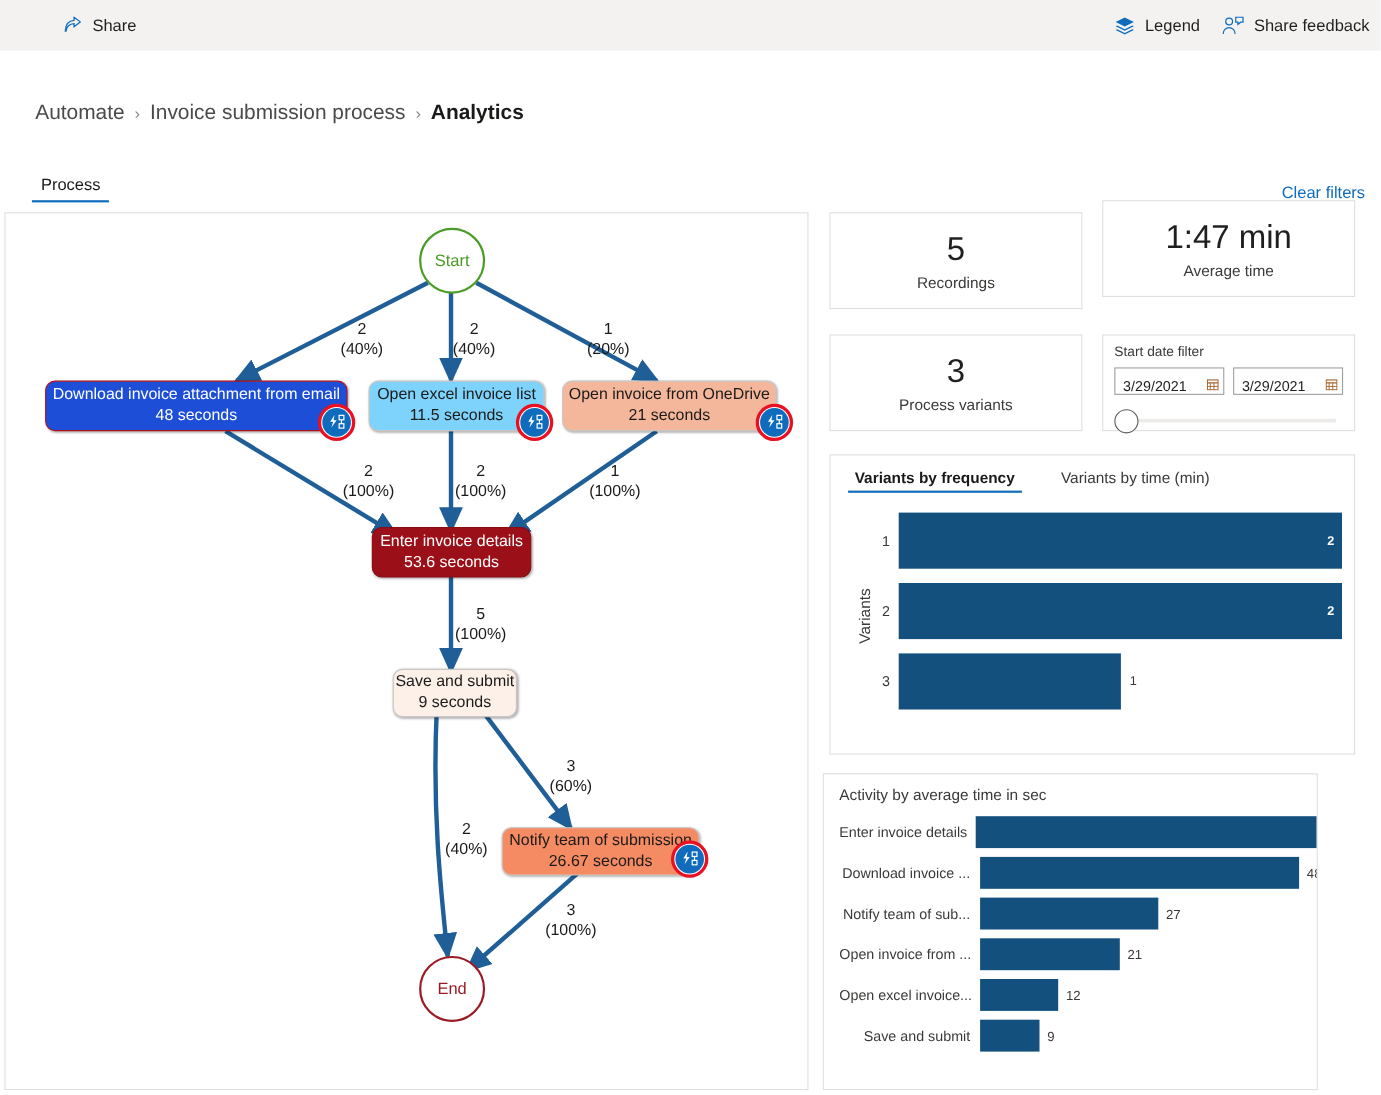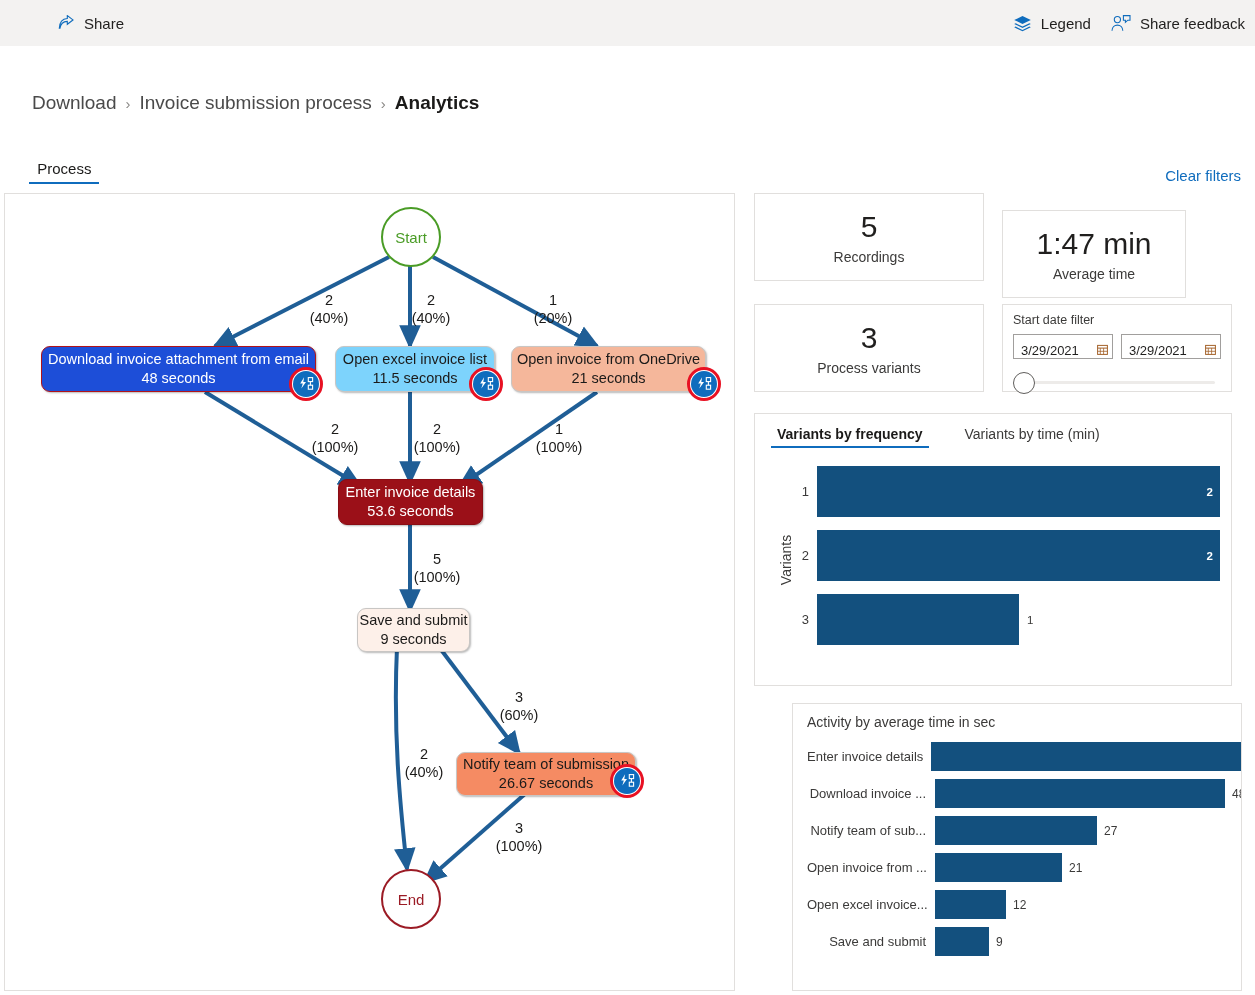--- a/index.html
+++ b/index.html
@@ -219,21 +219,21 @@
           <path d="M1 15.8c0-3.4 2.4-5.7 5.4-5.7s5.4 2.3 5.4 5.7" fill="none" stroke="#0f6cbd" stroke-width="1.1"></path>
           <path d="M12.4 0.6h6.6v4.6h-2.2l-2.4 2.1V5.2h-2z" fill="none" stroke="#0f6cbd" stroke-width="1.1"></path>
         </svg>
       </span>
       <span>Share feedback</span>
     </div>
   </div>
 </div>
 
 <div class="breadcrumb">
-  <span class="bc-item">Download</span>
+  <span class="bc-item">Automate</span>
   <span class="bc-sep">›</span>
   <span class="bc-item">Invoice submission process</span>
   <span class="bc-sep">›</span>
   <span class="bc-item current">Analytics</span>
 </div>
 
 <div class="tabrow">
   <div class="tab active">Process</div>
   <div class="tab">Application</div>
 </div>
@@ -394,21 +394,21 @@
   <div class="circ-node circ-end" style="left:376px; top:675px; width:60px; height:60px;">
     <span>End</span>
   </div>
 </div>
 
 <div class="kpi-card" style="left:754px; top:193px; width:230px; height:88px;">
   <div class="kpi-value">5</div>
   <div class="kpi-label">Recordings</div>
 </div>
 
-<div class="kpi-card" style="left:1002px; top:210px; width:184px; height:88px;justify-content:center;">
+<div class="kpi-card" style="left:1002px; top:182px; width:230px; height:88px;justify-content:center;">
   <div class="kpi-value">1:47 min</div>
   <div class="kpi-label">Average time</div>
 </div>
 
 <div class="kpi-card" style="left:754px; top:304px; width:230px; height:88px;">
   <div class="kpi-value">3</div>
   <div class="kpi-label">Process variants</div>
 </div>
 
 <div class="filter-card" style="left:1002px; top:304px; width:230px; height:88px;">
@@ -466,21 +466,21 @@
 
     <div class="vrow" style="top:146px; height:51px;">
       <div class="vcat">3</div>
       <div class="vbar" style="width:202px;">
         <span class="vbar-out">1</span>
       </div>
     </div>
   </div>
 </div>
 
-<div class="chart-card" style="left:792px; top:703px; width:450px; height:288px; overflow:hidden;">
+<div class="chart-card" style="left:748px; top:703px; width:450px; height:288px; overflow:hidden;">
   <div class="act-title">Activity by average time in sec</div>
   <div class="act-plot">
 
     <div class="act-row">
       <div class="act-label">Enter invoice details</div>
       <div class="act-bar" style="width:321px;">
         <span class="act-val">5</span>
       </div>
     </div>
 

